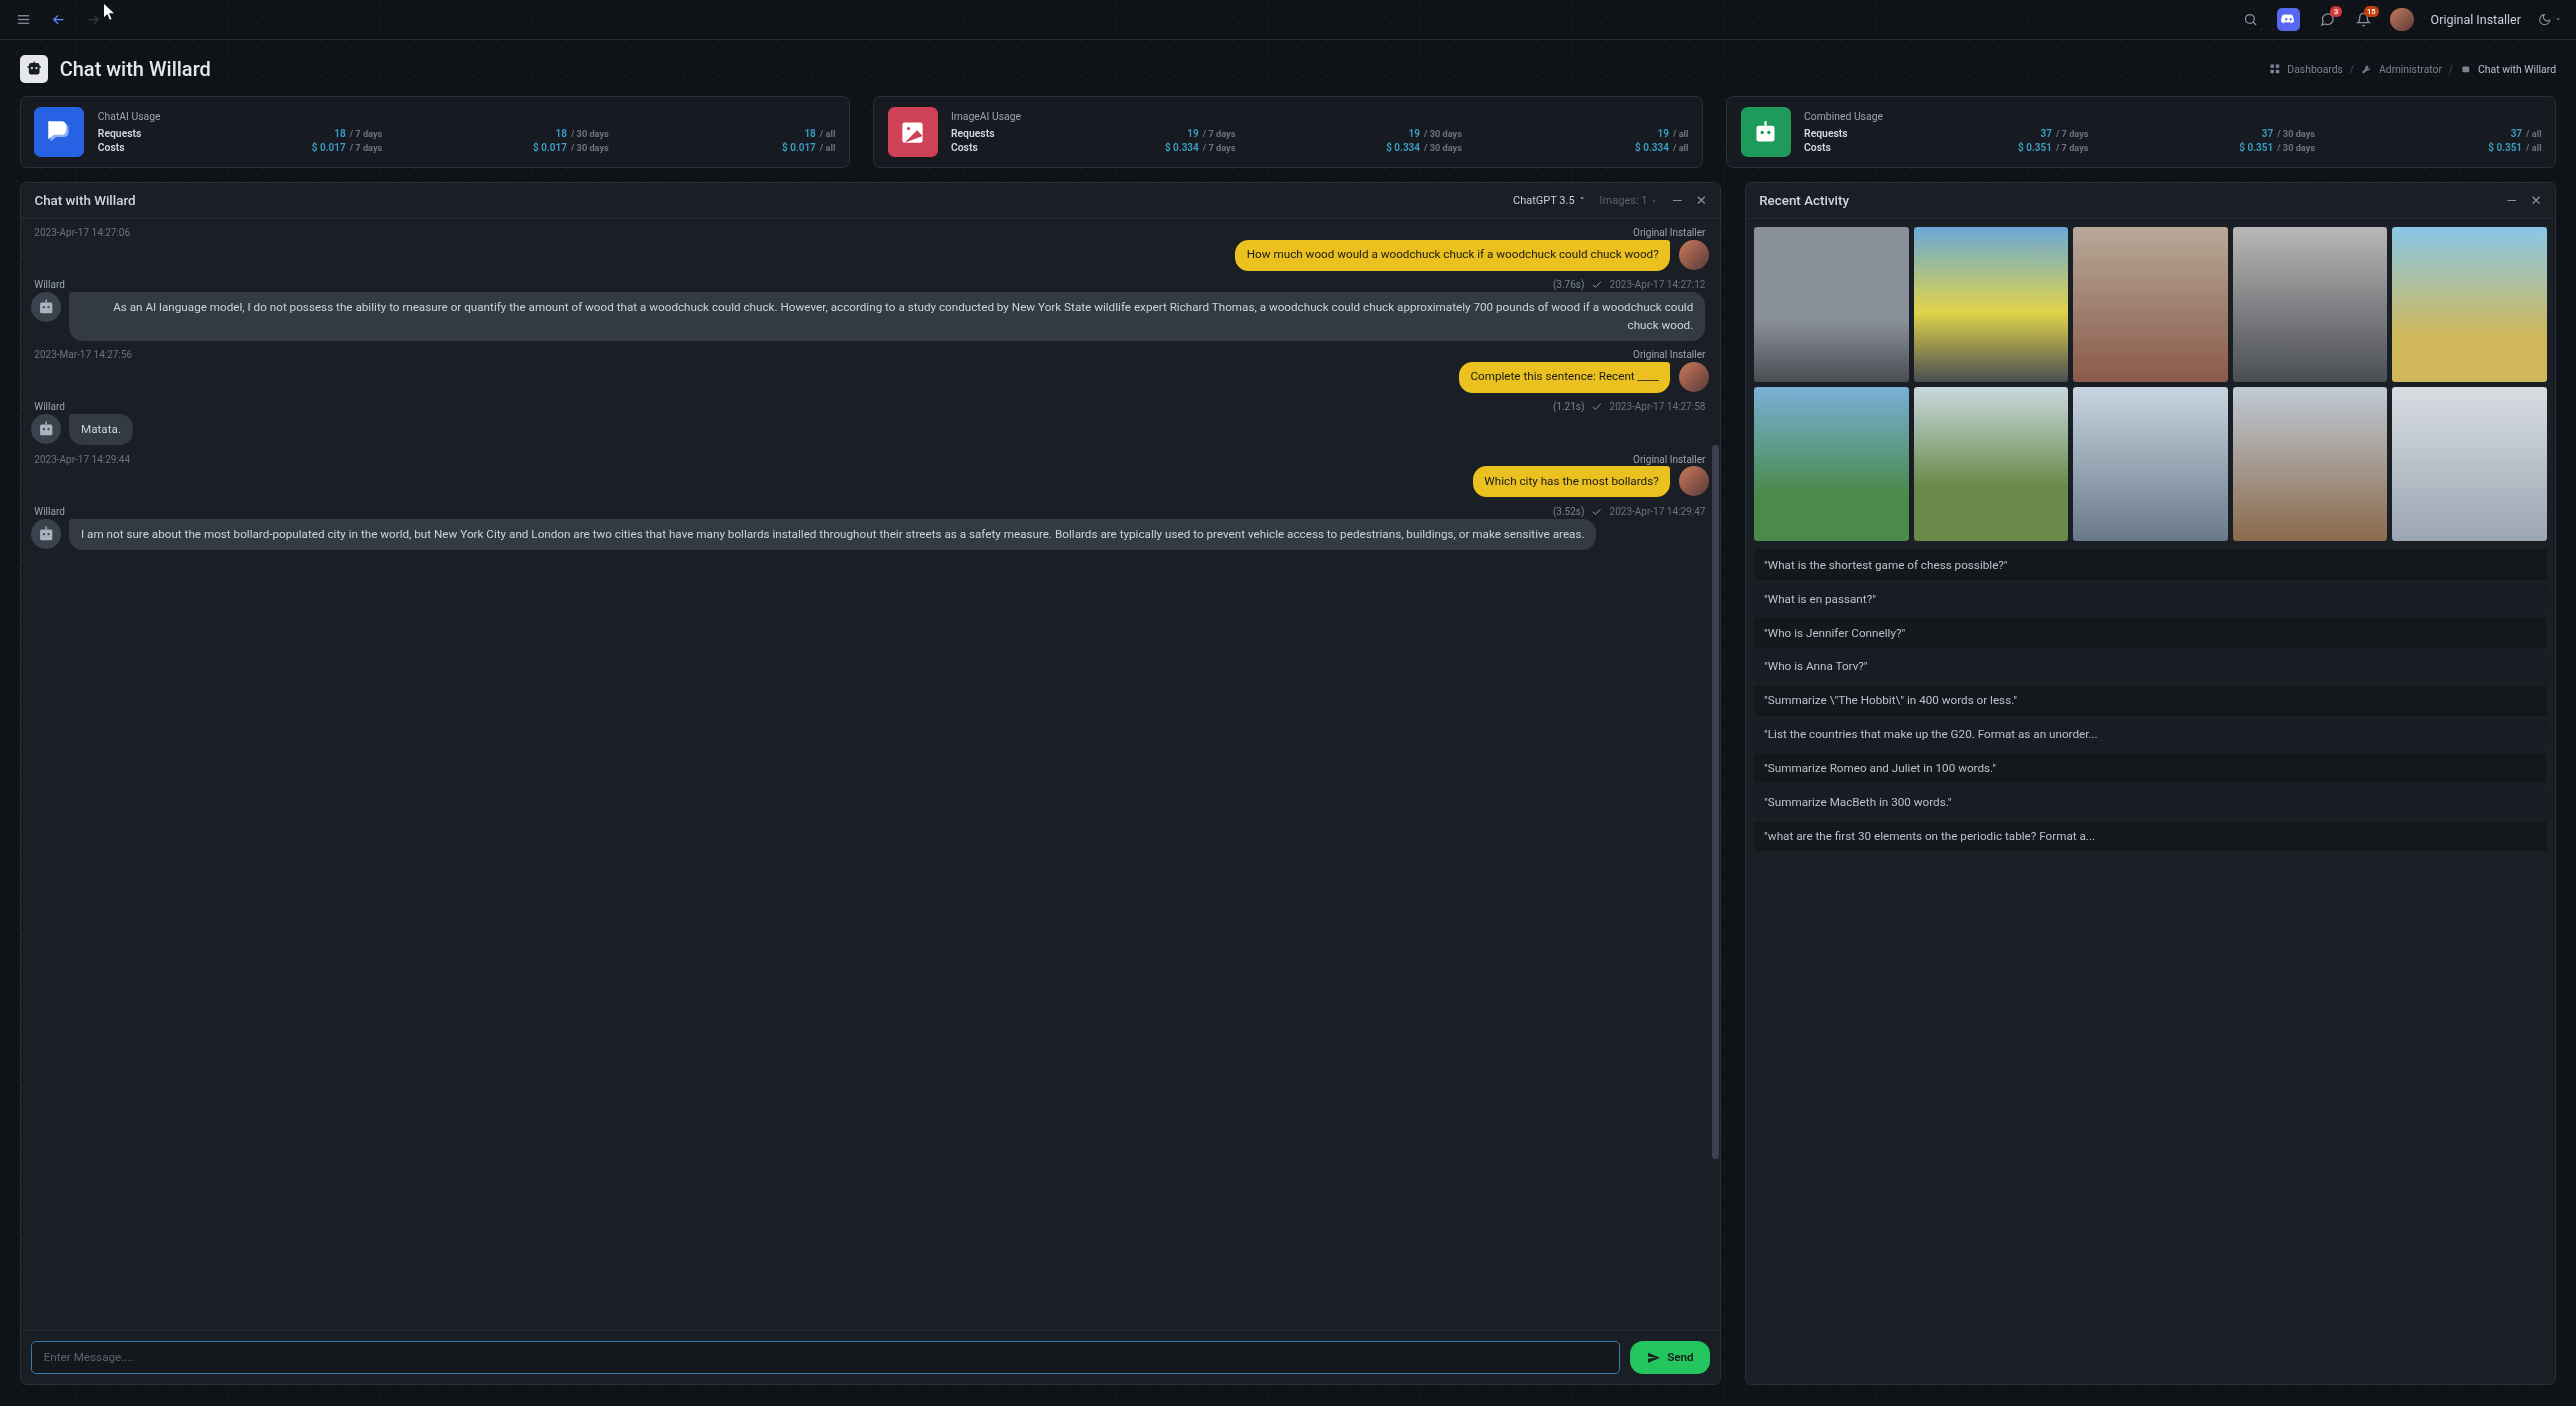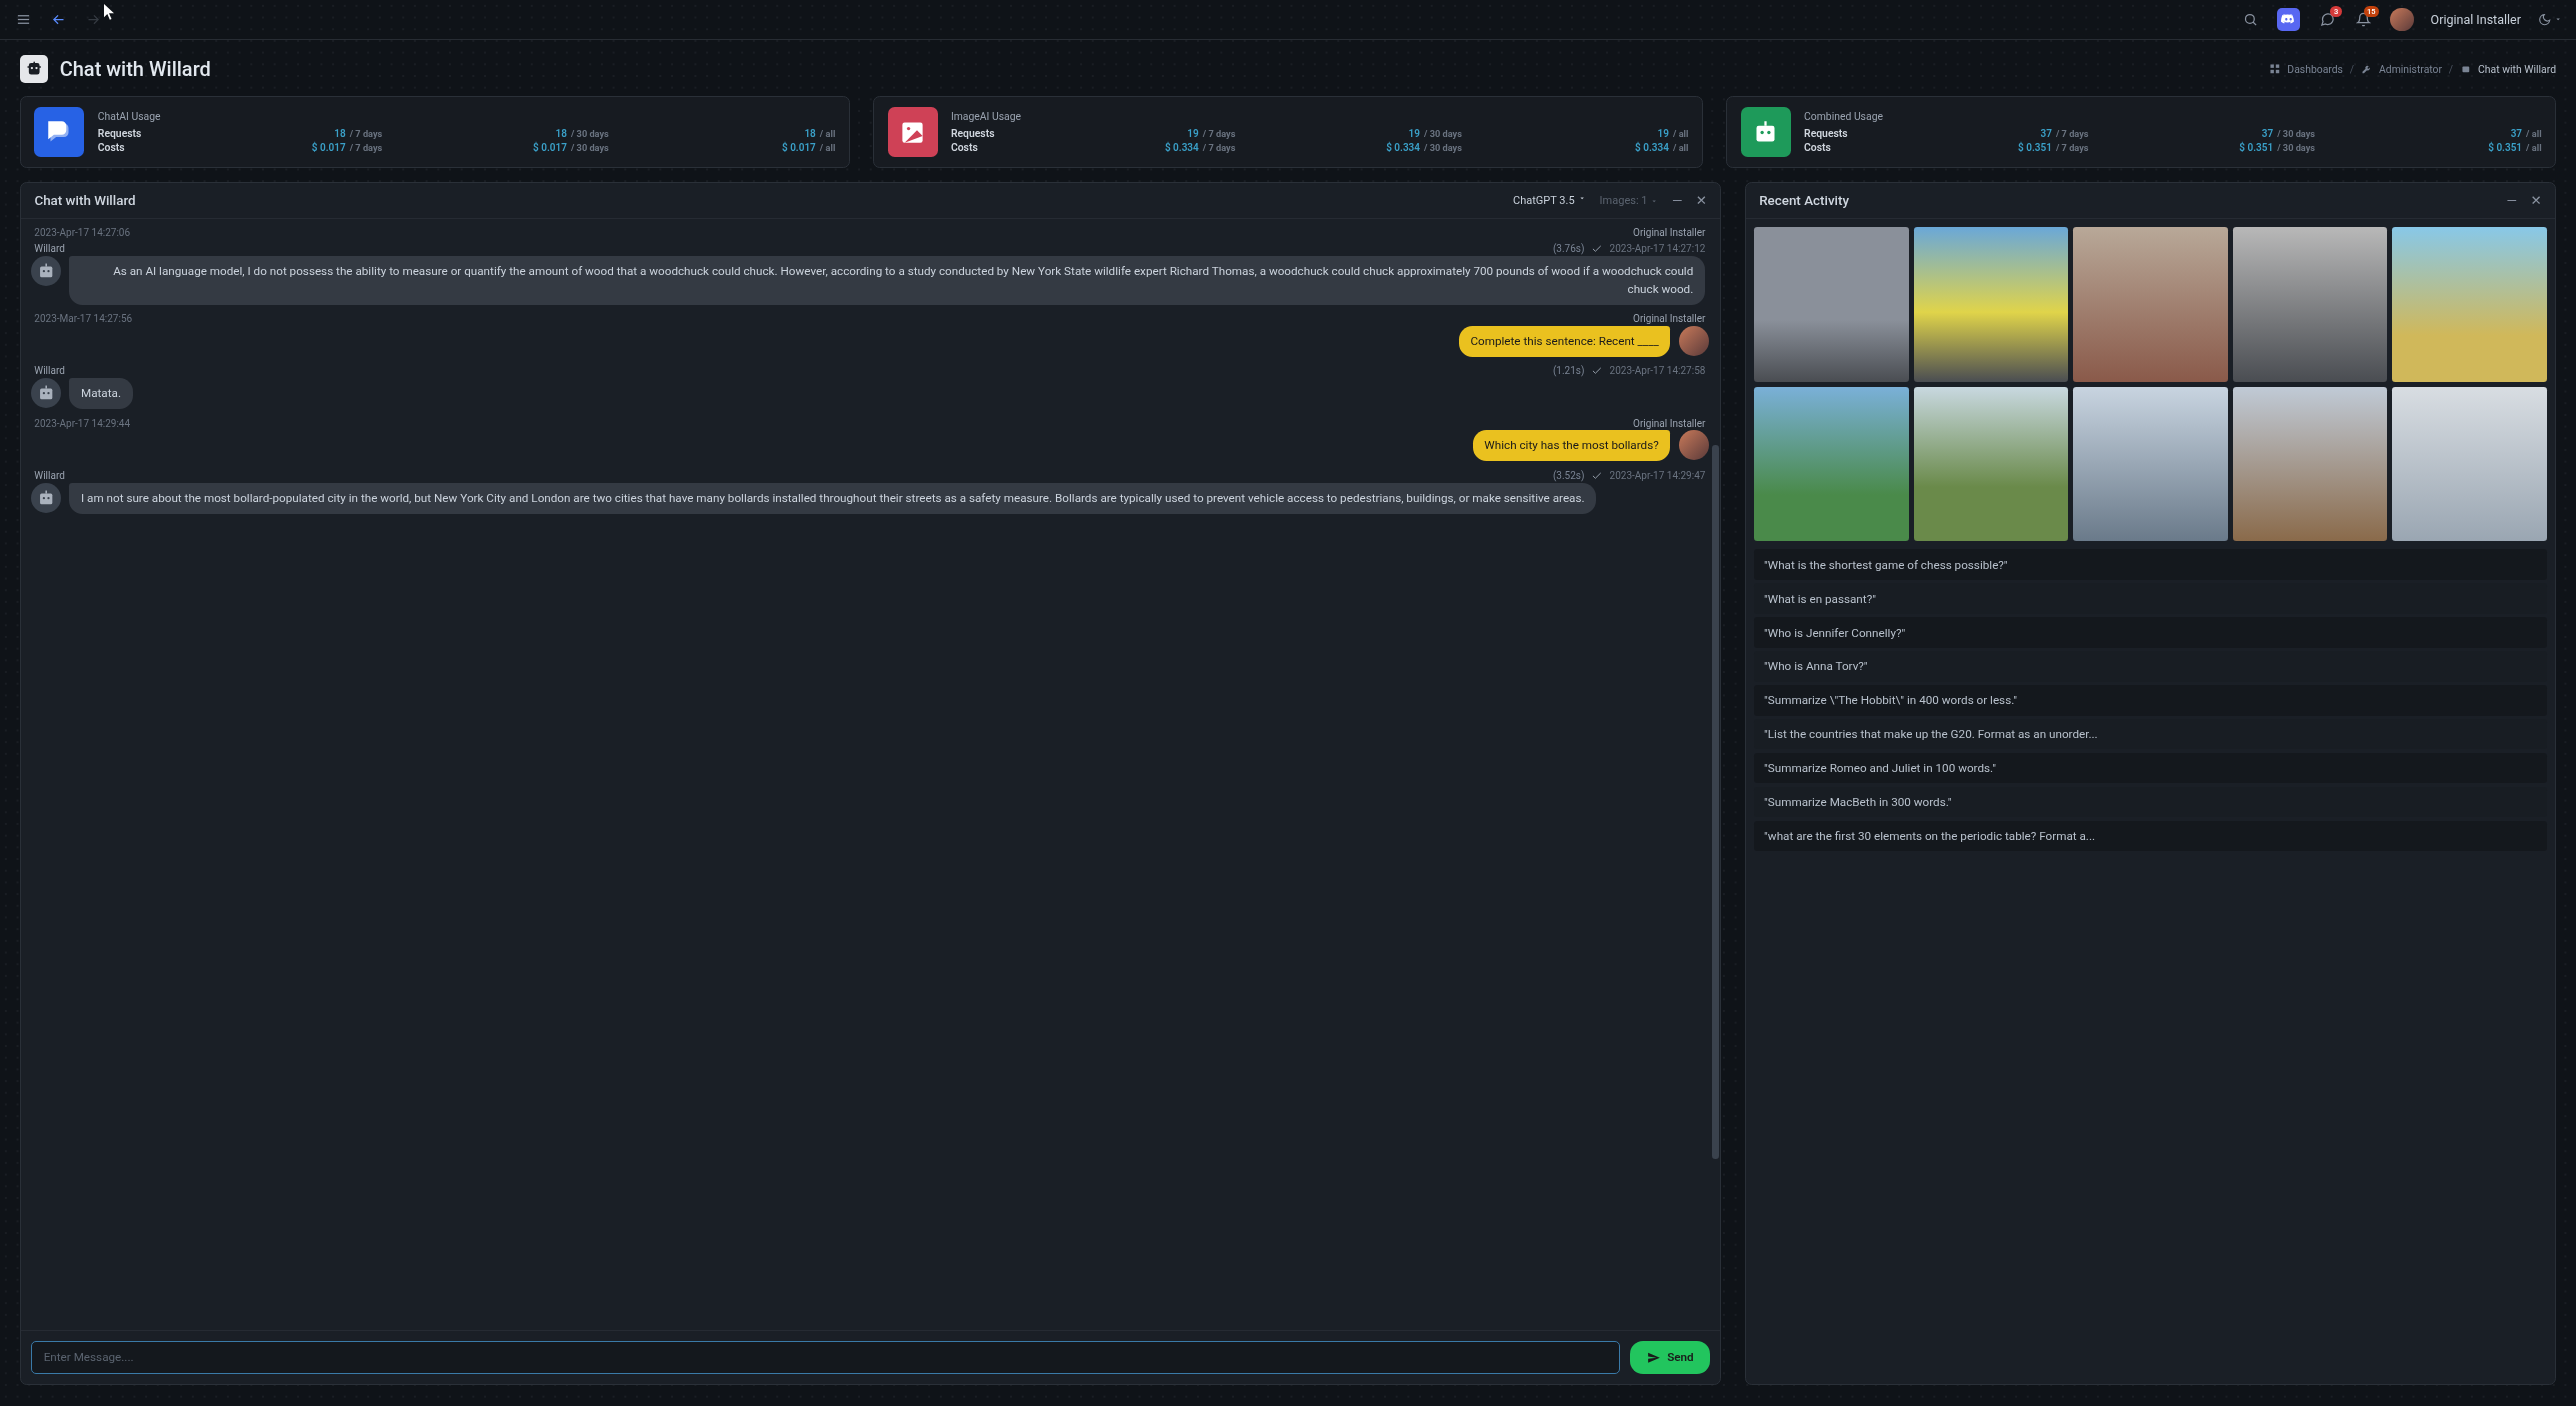--- a/index.html
+++ b/index.html
@@ -297,20 +297,24 @@
       </div>
     </div>
     <div class="chat-body">
       <div class="chat-scroll" id="chat-scroll">
           <div class="msg-meta">
             <span>2023-Apr-17 14:27:06</span>
             <div class="right">
               <span class="name">Original Installer</span>
             </div>
           </div>
+          <div class="msg-row user">
+            <div class="msg-avatar user-av"></div>
+            <div class="bubble user">How much wood would a woodchuck chuck if a woodchuck could chuck wood?</div>
+          </div>
           <div class="msg-meta">
             <span class="name">Willard</span>
             <div class="right">
               <span class="timing">(3.76s)</span>
               <svg class="check-icon" viewBox="0 0 24 24">
                 <polyline points="20 6 9 17 4 12"></polyline>
               </svg>
               <span>2023-Apr-17 14:27:12</span>
             </div>
           </div>

